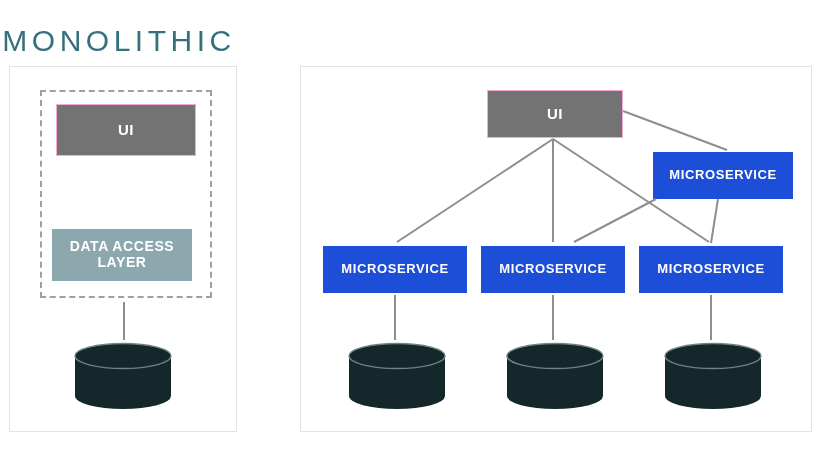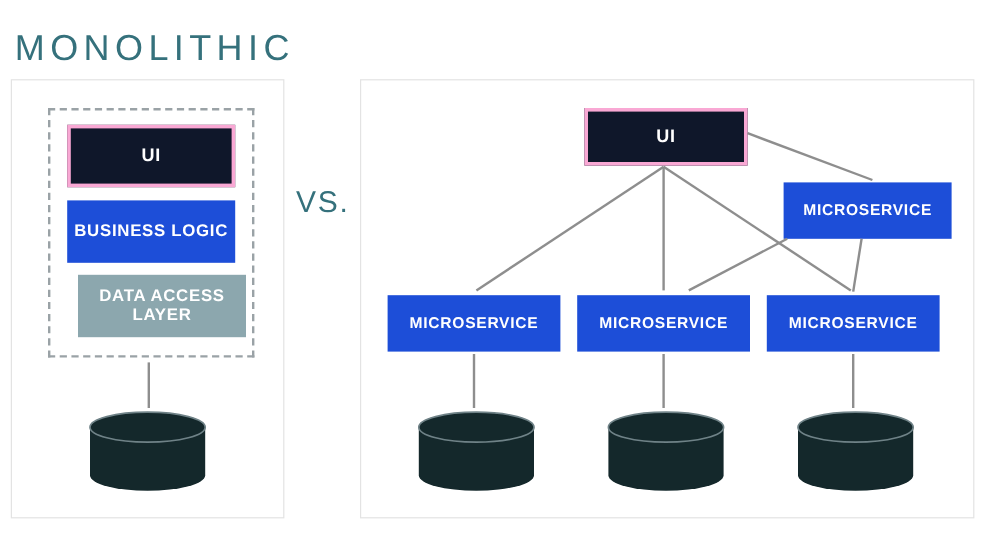--- a/index.html
+++ b/index.html
@@ -25,21 +25,21 @@
     position: absolute;
     font-family: "Liberation Sans", sans-serif;
     font-weight: 300;
     font-size: 30px;
     letter-spacing: 4.5px;
     color: #35717c;
     white-space: nowrap;
     text-align: center;
     line-height: 1;
   }
-  #title-monolithic { left: 10px;   top: 26px; width: 238px; }
+  #title-monolithic { left: 0px;   top: 26px; width: 238px; }
   #title-microservices { left: 300px; top: 26px; width: 512px; }
 
   
   #vs-label {
     position: absolute;
     left: 238px;
     top: 157px;
     width: 62px;
     text-align: center;
     font-family: "Liberation Sans", sans-serif;
@@ -78,28 +78,28 @@
     display: flex;
     align-items: center;
     justify-content: center;
     text-align: center;
     color: #ffffff;
     font-family: "Liberation Sans", sans-serif;
     font-weight: bold;
     line-height: 1.12;
     letter-spacing: 0.6px;
   }
-  .box-dark  { background: #0f172a; border: 3px solid #f9a8d4; }
+  .box-dark  { background: #737373; border: 1px solid #f9a8d4; }
   .box-teal  { background: #1d4ed8; }
   .box-gray  { background: #8ca7ae; }
 
   
   #box-ui-mono       { left: 56px; top: 104px; width: 140px; height: 52px; font-size: 15px; }
   #box-business      { left: 56px; top: 167px; width: 140px; height: 52px; font-size: 14px; }
-  #box-data-access   { left: 65px; top: 229px; width: 140px; height: 52px; font-size: 14px; }
+  #box-data-access   { left: 52px; top: 229px; width: 140px; height: 52px; font-size: 14px; }
 
   
   #box-ui-micro      { left: 487px; top: 90px;  width: 136px; height: 48px; font-size: 15px; }
   #box-ms-top-right  { left: 653px; top: 152px; width: 140px; height: 47px; font-size: 13px; }
   #box-ms-1          { left: 323px; top: 246px; width: 144px; height: 47px; font-size: 13px; }
   #box-ms-2          { left: 481px; top: 246px; width: 144px; height: 47px; font-size: 13px; }
   #box-ms-3          { left: 639px; top: 246px; width: 144px; height: 47px; font-size: 13px; }
 
   
   .cylinder {
@@ -122,29 +122,27 @@
   #arrow-layer line, #arrow-layer path { fill: none; }
 </style>
 </head>
 <body>
 
 <div id="canvas">
 
   <div class="section-title" id="title-monolithic">MONOLITHIC</div>
 
 
-  <div id="vs-label">VS.</div>
 
   <div class="panel" id="panel-monolithic"></div>
 
   <div id="monolith-dashed-container"></div>
 
   <div class="box box-dark" id="box-ui-mono">UI</div>
 
-  <div class="box box-teal" id="box-business">BUSINESS LOGIC</div>
 
   <div class="box box-gray" id="box-data-access">DATA ACCESS LAYER</div>
 
   <div class="cylinder" id="db-mono">
     <svg width="98" height="72" viewBox="0 0 98 72">
       <path d="M1,13 L1,53 A48,13 0 0 0 97,53 L97,13 Z" fill="#14282b"></path>
       <ellipse cx="49" cy="13" rx="48" ry="12.5" fill="#14282b"></ellipse>
       <ellipse cx="49" cy="13" rx="48" ry="12.5" fill="none" stroke="#6f8287" stroke-width="1.4"></ellipse>
     </svg>
   </div>

